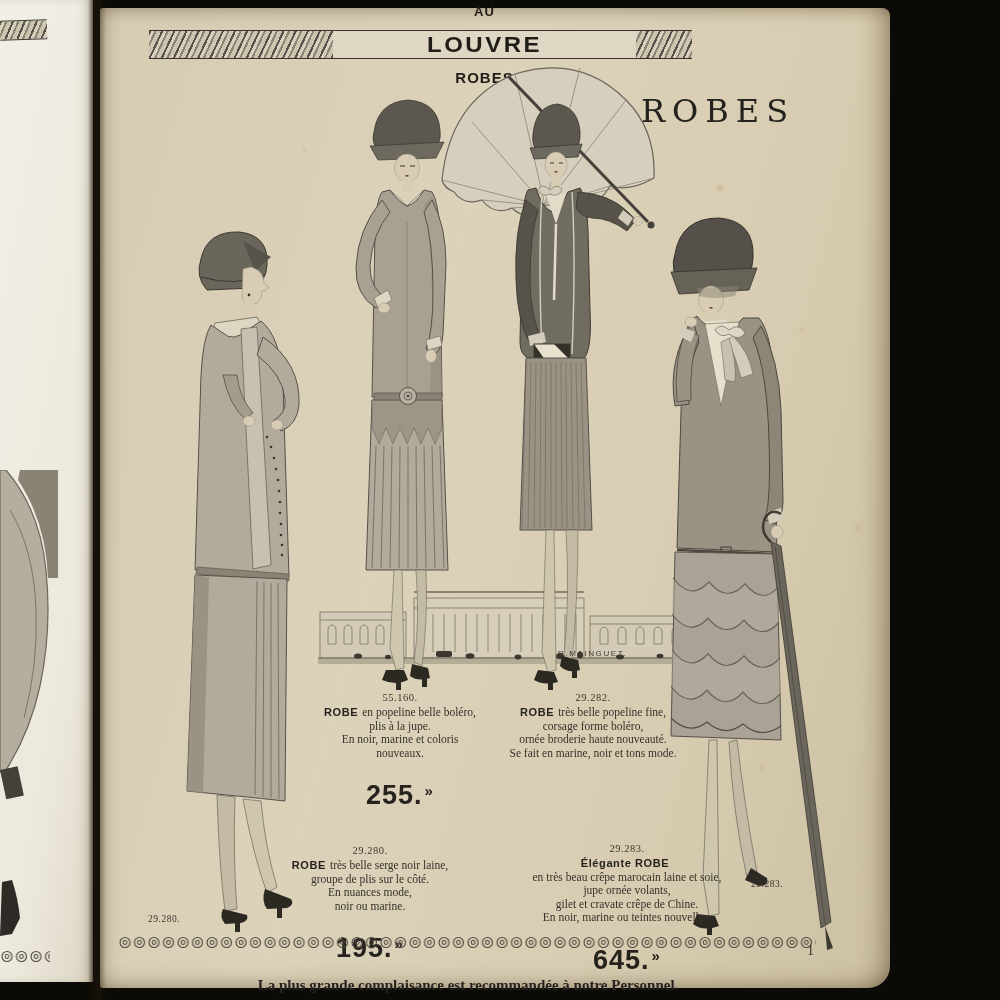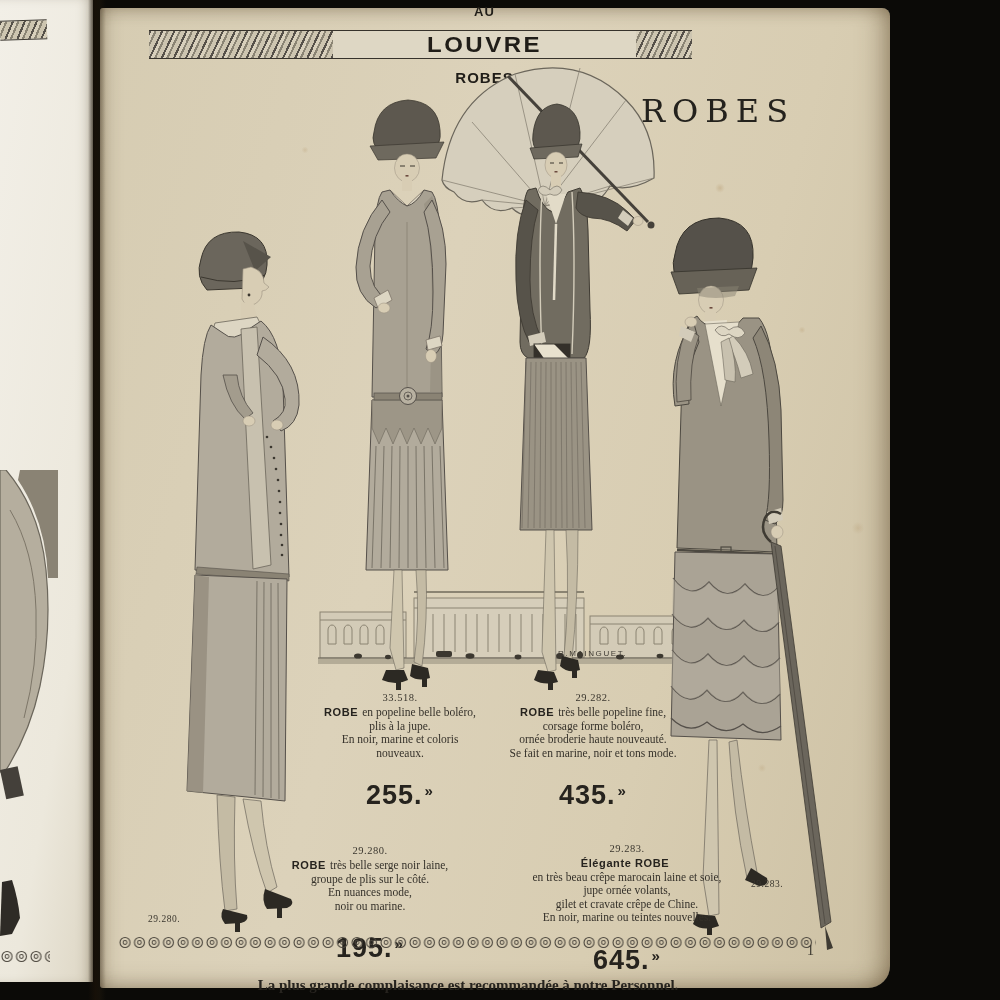--- a/index.html
+++ b/index.html
@@ -389,35 +389,34 @@
       <path d="M126,332 L136,336 L186,712 L176,718 Z" fill="#6b665c" stroke="#3f3b33" stroke-width=".8"></path>
       <line x1="130" y1="336" x2="180" y2="714" stroke="#4c4840" stroke-width=".8"></line>
       <path d="M126,332 Q114,322 120,308 Q126,298 136,304" fill="none" stroke="#3f3b33" stroke-width="2.5"></path>
       <path d="M180,716 L188,738 L182,740 Z" fill="#3f3b33"></path>
     </g>
   </svg>
 
   <div id="signature">R.MAINGUET.</div>
 
   <div class="product" id="product-29281">
-    <div class="ref">33.518.</div>
+    <div class="ref">55.160.</div>
     <div class="pline"><span class="lead">ROBE</span><span>en popeline belle boléro,</span></div>
     <div class="pline">plis à la jupe.</div>
     <div class="pline">En noir, marine et coloris</div>
     <div class="pline">nouveaux.</div>
     <div class="price"><span>255.</span><span class="sup">»</span></div>
   </div>
 
   <div class="product" id="product-29282">
     <div class="ref">29.282.</div>
     <div class="pline"><span class="lead">ROBE</span><span>très belle popeline fine,</span></div>
     <div class="pline">corsage forme boléro,</div>
     <div class="pline">ornée broderie haute nouveauté.</div>
     <div class="pline">Se fait en marine, noir et tons mode.</div>
-    <div class="price"><span>435.</span><span class="sup">»</span></div>
   </div>
 
   <div class="product" id="product-29280">
     <div class="ref">29.280.</div>
     <div class="pline"><span class="lead">ROBE</span><span>très belle serge noir laine,</span></div>
     <div class="pline">groupe de plis sur le côté.</div>
     <div class="pline">En nuances mode,</div>
     <div class="pline">noir ou marine.</div>
     <div class="price"><span>195.</span><span class="sup">»</span></div>
   </div>

